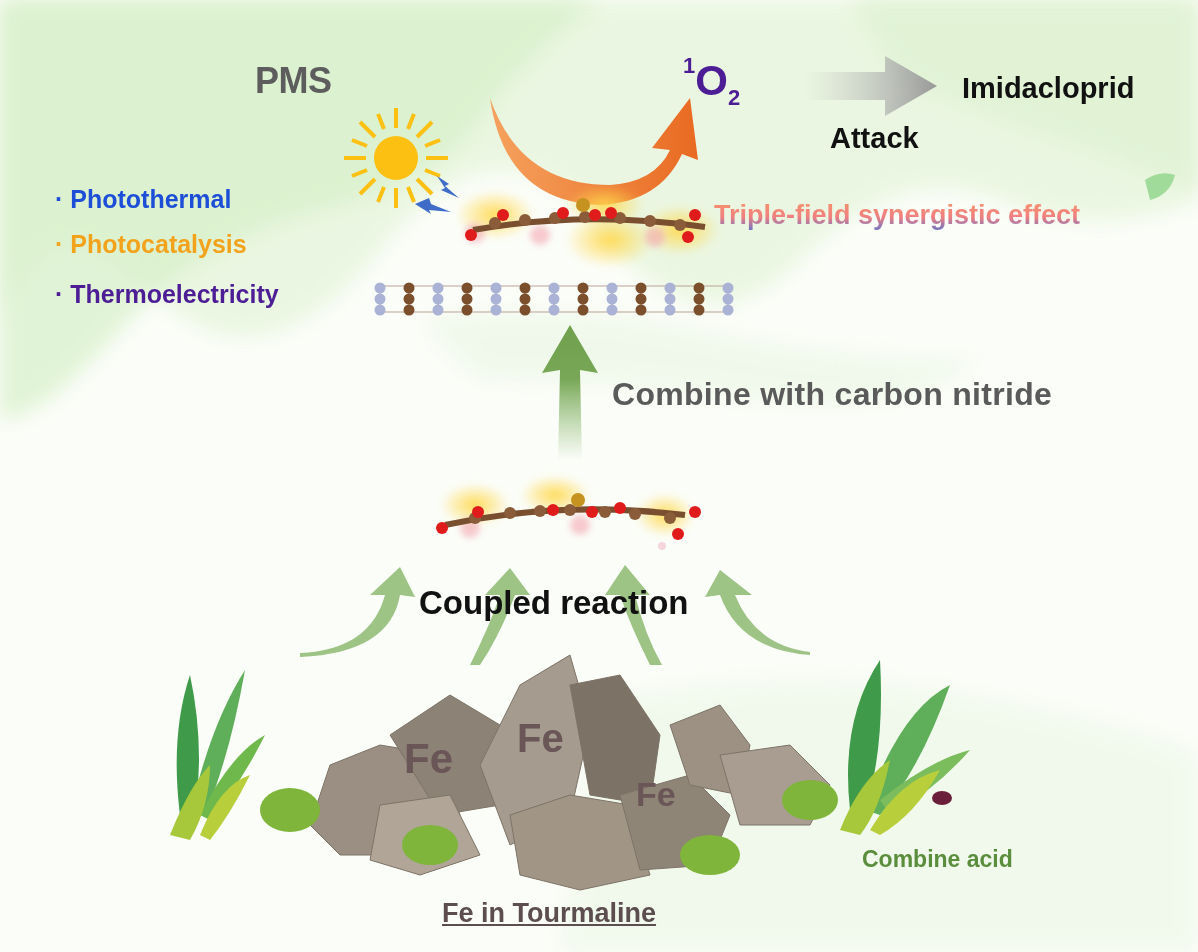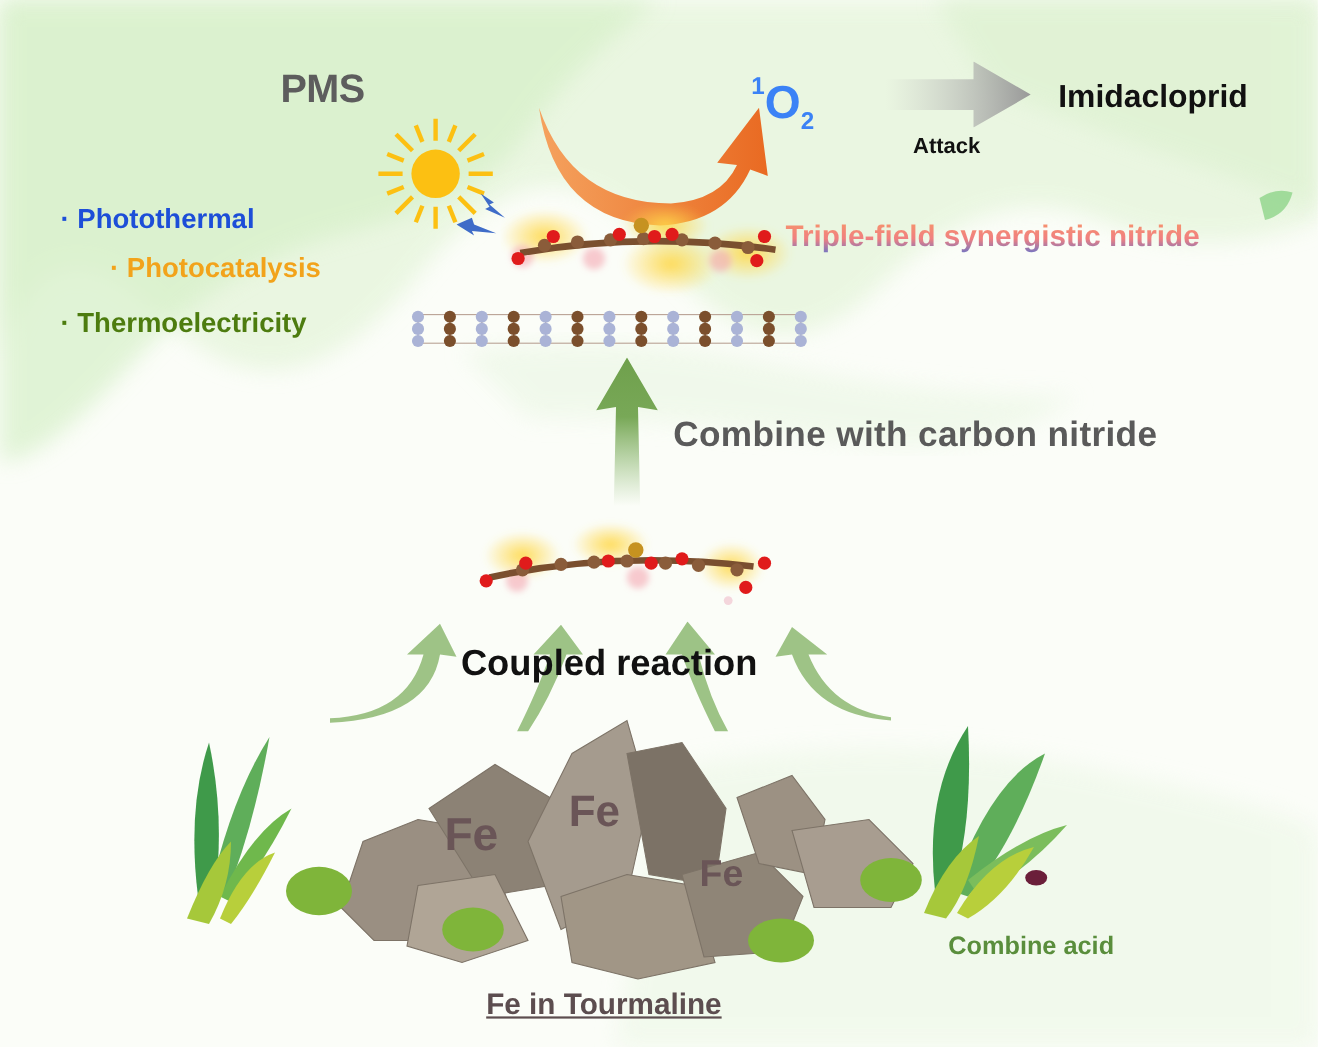--- a/index.html
+++ b/index.html
@@ -1,28 +1,28 @@
 <!DOCTYPE html>
 <html><head>
 <meta charset="utf-8">
 <style>
   html, body { margin:0; padding:0; }
   body { width:1198px; height:952px; position:relative; overflow:hidden; background:#fbfdf8; font-family:"Liberation Sans", sans-serif; }
   .bg { position:absolute; inset:0; }
   .txt { position:absolute; font-weight:bold; white-space:nowrap; font-family:"Liberation Sans", sans-serif; }
   #pms { left:255px; top:60px; font-size:36px; color:#5d5d5d; letter-spacing:-0.5px; }
-  #o2 { left:683px; top:57px; font-size:42px; color:#3b82f6;margin-top:12px; }
+  #o2 { left:683px; top:57px; font-size:42px; color:#4c1d95; }
   #o2 sup { font-size:22px; position:relative; top:-4px; vertical-align:top; }
   #o2 sub { font-size:22px; position:relative; top:10px; vertical-align:baseline; }
   #imid { left:962px; top:72px; font-size:29px; color:#111; }
-  #attack { left:830px; top:122px; font-size:20px; color:#111; }
+  #attack { left:830px; top:122px; font-size:29px; color:#111; }
   .prop { font-size:25px; left:55px; }
   #p1 { top:185px; color:#1d4ed8; }
-  #p2 { top:230px; color:#f2a31b;margin-left:45px; }
-  #p3 { top:280px; color:#4d7c0f; }
+  #p2 { top:230px; color:#f2a31b; }
+  #p3 { top:280px; color:#4c1d95; }
   #triple { left:714px; top:200px; font-size:27px; background:linear-gradient(180deg,#f7956a 0%,#f08080 55%,#6a74c8 100%); -webkit-background-clip:text; background-clip:text; color:transparent; }
   #combine { left:612px; top:376px; font-size:32px; color:#5a5a5a; letter-spacing:0.3px; }
   #coupled { left:419px; top:584px; font-size:33px; color:#111;text-align:right; }
   #tannic { left:862px; top:846px; font-size:23px; color:#5a8e3c; }
   #tourm { left:442px; top:898px; font-size:27px; color:#5c4d4f;text-decoration:underline; }
   .fe { position:absolute; font-weight:bold; color:#6a5557; font-family:"Liberation Sans", sans-serif; }
 </style>
 </head>
 <body>
 
@@ -190,21 +190,21 @@
       <circle cx="300" cy="30" r="5.5" fill="#aab3d6"></circle>
       <circle cx="329" cy="8" r="5.5" fill="#7b4f2c"></circle>
       <circle cx="329" cy="19" r="5.5" fill="#7b4f2c"></circle>
       <circle cx="329" cy="30" r="5.5" fill="#7b4f2c"></circle>
       <circle cx="358" cy="8" r="5.5" fill="#aab3d6"></circle>
       <circle cx="358" cy="19" r="5.5" fill="#aab3d6"></circle>
       <circle cx="358" cy="30" r="5.5" fill="#aab3d6"></circle>
     </g>
 </svg>
 
-<div id="triple" class="txt">Triple-field synergistic nitride</div>
+<div id="triple" class="txt">Triple-field synergistic effect</div>
 
 <svg style="position:absolute;left:540px;top:325px" width="60" height="140">
   <path d="M30 0 L58 48 L40 45 L42 135 L18 135 L20 45 L2 48 Z" fill="url(#greenUp)"></path>
 </svg>
 
 <div id="combine" class="txt">Combine with carbon nitride</div>
 
 <svg style="position:absolute;left:430px;top:470px" width="280" height="90">
   <g filter="url(#blur3)">
     <ellipse cx="45" cy="35" rx="35" ry="22" fill="url(#glow)"></ellipse>

